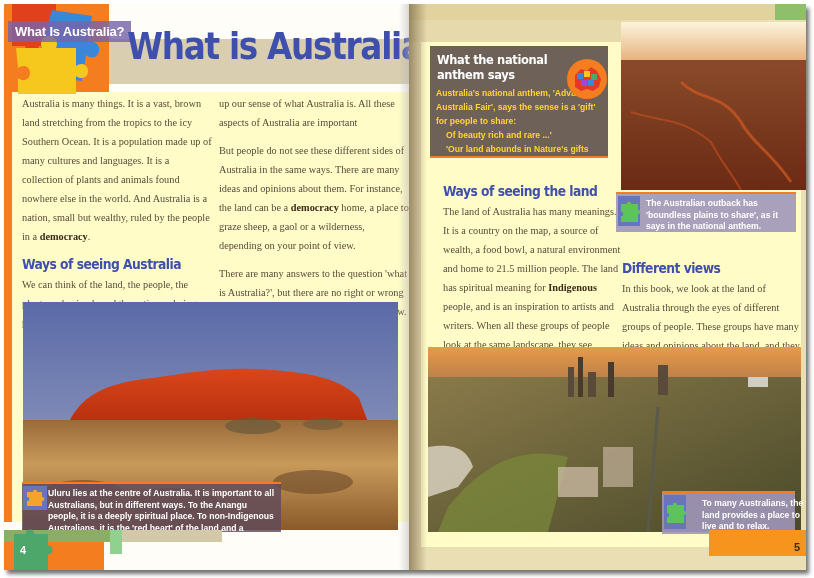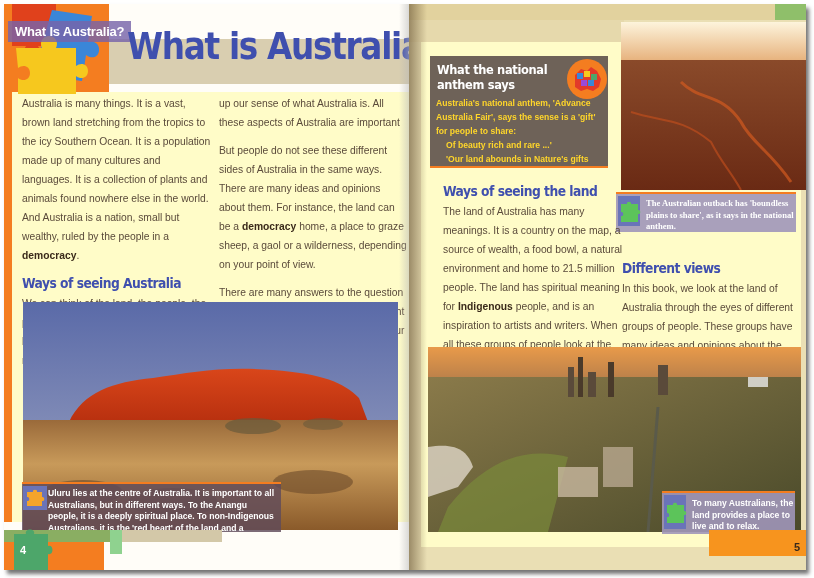--- a/index.html
+++ b/index.html
@@ -8,21 +8,21 @@
   
   .page-left{position:absolute;left:0;top:0;width:405px;height:566px;background:#fffdf8;overflow:hidden;}
   .lp-orange-top{position:absolute;left:0;top:0;width:105px;height:88px;background:#f47d20;}
   .lp-orange-strip{position:absolute;left:0;top:88px;width:8px;height:430px;background:#f47d20;}
   .lp-tan-band{position:absolute;left:105px;top:35px;width:300px;height:45px;background:#d9ceb0;}
   .lp-cream{position:absolute;left:8px;top:88px;width:397px;height:430px;background:#fffcc8;}
   .puzzle{position:absolute;}
   .lp-tag{position:absolute;left:4px;top:17px;padding:3px 7px;background:rgba(120,100,170,0.82);color:#fff;font-weight:bold;font-size:13px;font-family:"Liberation Sans",sans-serif;letter-spacing:-0.2px;}
   .lp-title{position:absolute;left:123px;top:20px;font-size:38px;font-weight:bold;color:#3f4fae;font-family:"DejaVu Sans",sans-serif;letter-spacing:-1.5px;transform:scaleX(0.86);transform-origin:left top;white-space:nowrap;}
   .col{position:absolute;font-size:10.3px;line-height:19px;color:#5a4a3a;}
-  .col p{margin:0 0 9px 0;}
+  .col p{margin:0 0 9px 0;font-family:Liberation Serif, serif;}
   .col b{color:#3a2a1a;}
   .h2{font-family:"DejaVu Sans",sans-serif;font-weight:bold;color:#3f4fae;font-size:14px;letter-spacing:-0.6px;margin:2px 0 1px 0;transform:scaleX(0.88);transform-origin:left top;white-space:nowrap;}
   .lp-col1{left:18px;top:90px;width:190px;}
   .lp-col2{left:215px;top:90px;width:190px;}
   .uluru{position:absolute;left:19px;top:298px;width:375px;height:228px;overflow:hidden;}
   .caption{position:absolute;color:#fff;font-size:8.6px;line-height:11.5px;font-weight:bold;}
   .lp-caption{left:18px;top:478px;width:259px;height:48px;background:rgba(95,75,90,0.82);border-top:2px solid #f47d20;}
   .lp-caption .txt{position:absolute;left:26px;top:4px;width:228px;}
   .lp-bottom-green{position:absolute;left:0;top:526px;width:110px;height:12px;background:#8aae62;}
   .lp-bottom-green2{position:absolute;left:106px;top:526px;width:12px;height:24px;background:#8fd28f;}
@@ -30,33 +30,33 @@
   .lp-bottom-orange{position:absolute;left:0;top:538px;width:100px;height:28px;background:#f47d20;}
   .lp-pagenum{position:absolute;left:16px;top:540px;color:#fff;font-weight:bold;font-size:11px;}
   .gutter-l{position:absolute;left:395px;top:0;width:12px;height:566px;background:linear-gradient(to right,rgba(255,255,255,0),rgba(180,180,180,0.6));}
   
   .page-right{position:absolute;left:405px;top:0;width:397px;height:566px;background:#eadfb4;overflow:hidden;}
   .gutter-r{position:absolute;left:0;top:0;width:18px;height:566px;background:linear-gradient(to right,rgba(90,70,40,0.55),rgba(234,223,180,0));}
   .rp-top-band{position:absolute;left:0;top:0;width:397px;height:16px;background:#e2d29e;}
   .rp-top-green{position:absolute;left:366px;top:0;width:31px;height:16px;background:#8fbf6a;}
   .rp-tan2{position:absolute;left:0;top:16px;width:215px;height:22px;background:#e6d9ac;}
   .rp-cream{position:absolute;left:12px;top:38px;width:380px;height:505px;background:#fffcc8;}
-  .anthem{position:absolute;left:21px;top:52px;width:178px;height:110px;background:#6e6258;border-bottom:2px solid #f47d20;}
+  .anthem{position:absolute;left:21px;top:42px;width:178px;height:110px;background:#6e6258;border-bottom:2px solid #f47d20;}
   .anthem-title{position:absolute;left:7px;top:6px;color:#fff;font-family:"DejaVu Sans",sans-serif;font-weight:bold;font-size:13px;line-height:15px;letter-spacing:-0.4px;transform:scaleX(0.88);transform-origin:left top;width:150px;}
   .anthem-body{position:absolute;left:6px;top:40px;width:168px;color:#ffd62a;font-weight:bold;font-size:8.6px;line-height:14px;}
   .anthem-quote{padding-left:10px;}
   .map-badge{position:absolute;left:158px;top:55px;width:40px;height:40px;border-radius:50%;background:#f47d20;overflow:hidden;}
   .outback{position:absolute;left:212px;top:18px;width:185px;height:168px;overflow:hidden;}
-  .rp-caption-outback{left:207px;top:188px;width:180px;height:38px;background:rgba(160,150,185,0.9);border-top:2px solid #f47d20;font-family:Liberation Serif, serif;}
+  .rp-caption-outback{left:207px;top:188px;width:180px;height:38px;background:rgba(160,150,185,0.9);border-top:2px solid #f47d20;}
   .rp-caption-outback .txt{position:absolute;left:30px;top:4px;width:148px;}
   .rp-col1{left:34px;top:176px;width:180px;}
   .rp-col2{left:213px;top:253px;width:180px;}
   .city{position:absolute;left:19px;top:343px;width:373px;height:185px;overflow:hidden;}
   .rp-caption-city{left:253px;top:487px;width:133px;height:41px;background:rgba(160,150,185,0.9);border-top:2px solid #f47d20;}
-  .rp-caption-city .txt{position:absolute;left:30px;top:5px;width:102px;}
+  .rp-caption-city .txt{position:absolute;left:40px;top:5px;width:102px;}
   .rp-bottom-orange{position:absolute;left:300px;top:526px;width:97px;height:26px;background:#f7941e;}
   .rp-pagenum{position:absolute;left:385px;top:537px;color:#3a2a1a;font-weight:bold;font-size:11px;}
 </style>
 </head>
 <body>
 
 <div class="book">
 
   <div class="page-left">
     <div class="lp-orange-top"></div>

